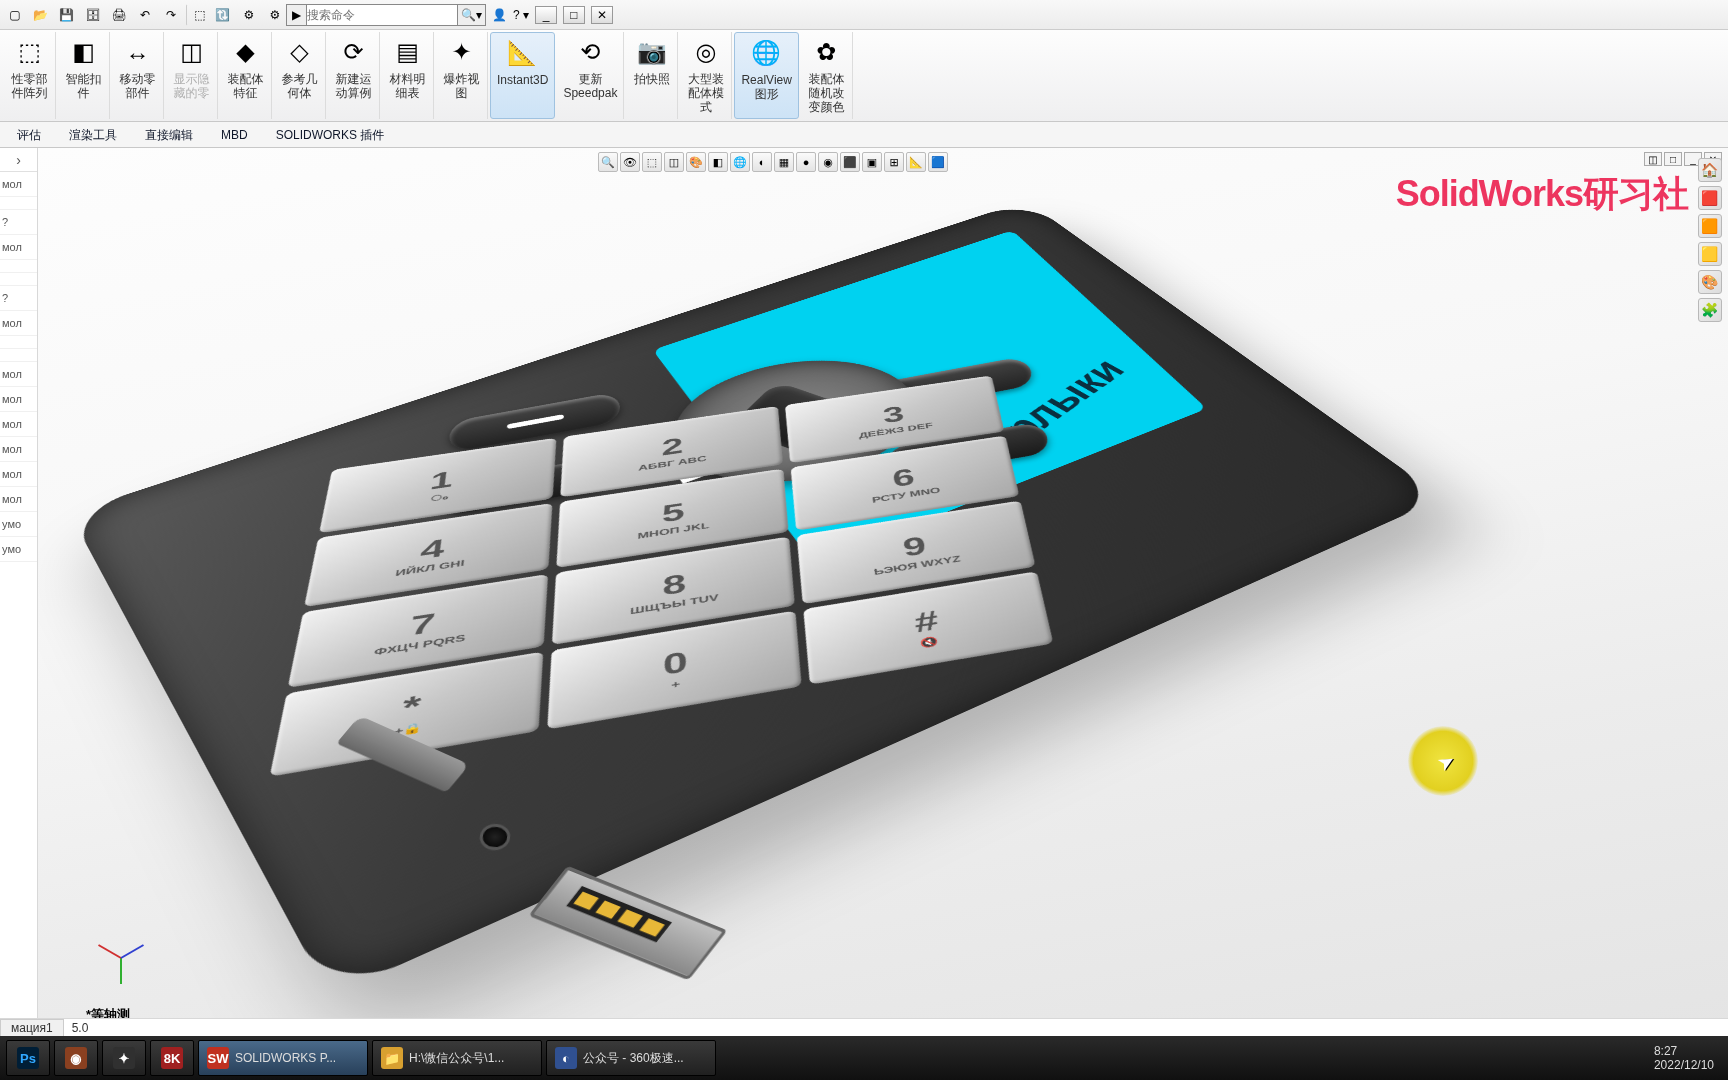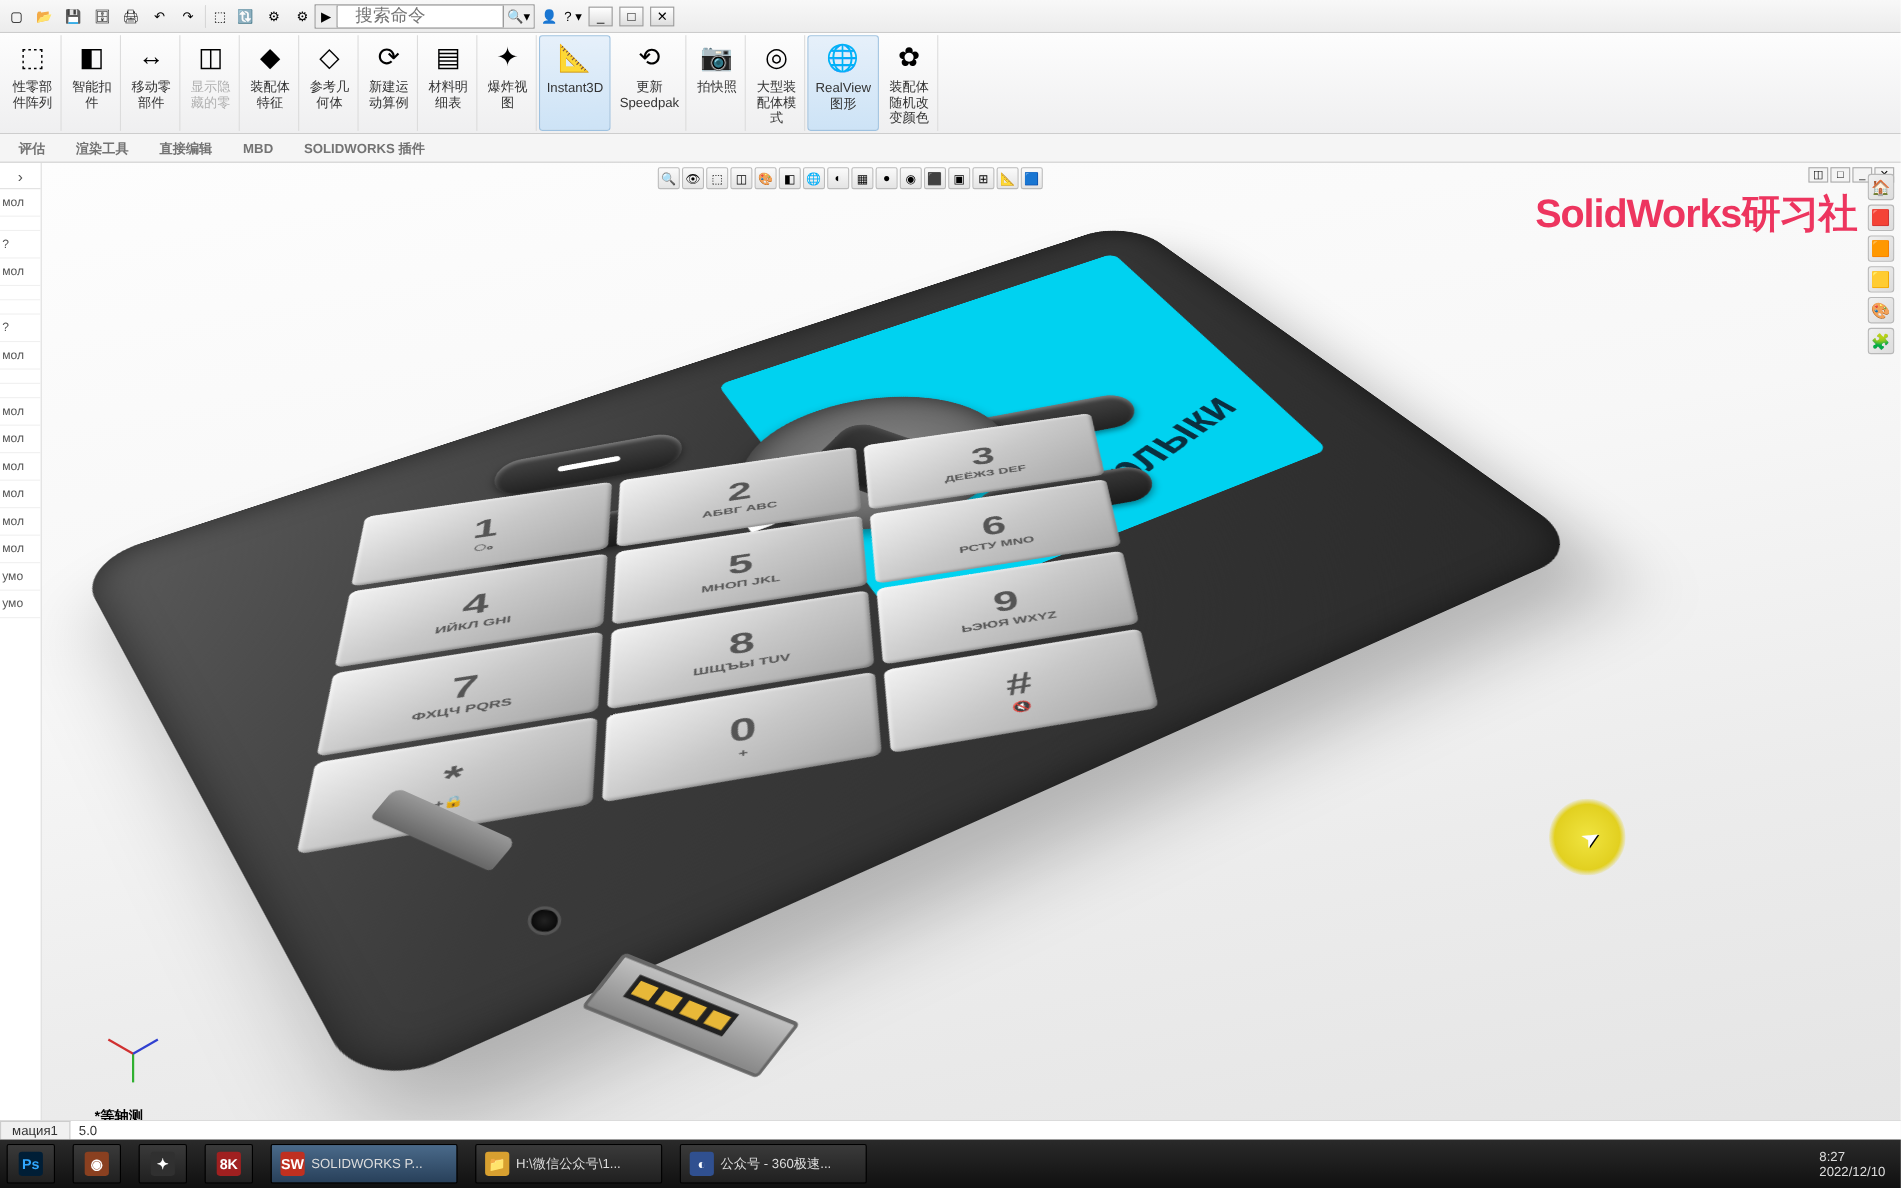--- a/index.html
+++ b/index.html
@@ -6,35 +6,35 @@
 body { width: 1728px; height: 1080px; background: #fff; overflow: hidden; position: relative; }
 
 
 .titlebar { height: 30px; background: linear-gradient(#f8f8f8,#ececec); border-bottom: 1px solid #ccc; display: flex; align-items: center; padding: 0 4px; font-size: 12px; }
 .titlebar .qat { display: flex; gap: 4px; align-items: center; }
 .titlebar .qat-btn { width: 22px; height: 22px; display: flex; align-items: center; justify-content: center; border: 1px solid transparent; border-radius: 2px; }
 .titlebar .title { flex: 1; text-align: center; color: #333; }
 .titlebar .right-tools { display: flex; gap: 6px; align-items: center; }
 .search-box { display: flex; align-items: center; border: 1px solid #888; background: #fff; height: 22px; }
 .search-box .icon { width: 20px; display: flex; justify-content: center; background: #eee; border-right: 1px solid #888; height: 100%; align-items: center; }
-.search-box input { border: none; width: 150px; font-size: 16px; padding: 0 16px; outline: none; }
+.search-box input { border: none; width: 150px; font-size: 12px; padding: 0 0; outline: none; }
 .search-box .go { width: 28px; display: flex; justify-content: center; align-items: center; background: #eee; border-left: 1px solid #888; height: 100%; }
 .winbtn { width: 22px; height: 18px; border: 1px solid #999; background: linear-gradient(#fff,#ddd); display: flex; align-items: center; justify-content: center; font-size: 12px; }
 
 
 .ribbon { height: 92px; background: linear-gradient(#fdfdfd,#efeff0); border-bottom: 1px solid #c8c8c8; display: flex; padding: 2px 4px; gap: 2px; }
 .ribbon-group { display: flex; flex-direction: column; align-items: center; justify-content: flex-start; padding: 2px 6px; border-right: 1px solid #dcdcdc; min-width: 52px; }
 .ribbon-group.active { background: linear-gradient(#e6f0fa,#cde3f6); border: 1px solid #9fc2e0; border-radius: 3px; }
 .ribbon-icon { width: 36px; height: 36px; display: flex; align-items: center; justify-content: center; font-size: 24px; margin-bottom: 2px; }
 .ribbon-label { font-size: 12px; color: #333; text-align: center; line-height: 14px; white-space: pre; }
 .ribbon-group.disabled .ribbon-label { color: #b0b0b0; }
 
 
 .tabsbar { height: 26px; background: #f5f5f5; border-bottom: 1px solid #c8c8c8; display: flex; align-items: stretch; padding: 0 4px; font-size: 12px; }
-.tab { padding: 4px 12px; border: 1px solid transparent; border-bottom: none; margin-right: 2px; color: #737373; display: flex; align-items: center; font-weight: bold; }
+.tab { padding: 4px 12px; border: 1px solid transparent; border-bottom: none; margin-right: 2px; color: #0f172a; display: flex; align-items: center; }
 
 
 .main { position: absolute; top: 148px; left: 0; right: 0; bottom: 44px; display: flex; }
 .leftpanel { width: 38px; background: #fff; border-right: 1px solid #d8d8d8; display: flex; flex-direction: column; font-size: 11px; color: #555; }
 .leftpanel .expand { height: 24px; display: flex; align-items: center; justify-content: center; border-bottom: 1px solid #e0e0e0; font-size: 14px; }
 .leftpanel .item { padding: 6px 2px; border-bottom: 1px solid #f0f0f0; text-align: left; overflow: hidden; white-space: nowrap; }
 
 .viewport { flex: 1; position: relative; background: linear-gradient(170deg,#fdfdfd 0%,#f7f7f7 40%,#ececec 70%,#e4e4e4 100%); overflow: hidden; }
 .watermark { position: absolute; top: 22px; right: 40px; font-size: 36px; font-weight: 800; color: #ed355f; letter-spacing: -1px; }
 
@@ -87,21 +87,21 @@
 .cursor-highlight::after { content: "➤"; color: #fff; font-size: 20px; transform: rotate(-30deg) translate(2px,2px); text-shadow: 1px 1px 0 #000; }
 
 
 .motion-bar { position: absolute; left: 0; bottom: 44px; height: 18px; width: 100%; background: #fff; border-top: 1px solid #d8d8d8; font-size: 12px; color: #333; display: flex; align-items: center; }
 .motion-bar .mtab { padding: 0 10px; background: #f0f0f0; border: 1px solid #ccc; border-bottom: none; height: 100%; display: flex; align-items: center; }
 
 .statusbar { position: absolute; left: 0; bottom: 26px; right: 0; height: 18px; background: #f4f4f4; border-top: 1px solid #ccc; display: flex; align-items: center; justify-content: flex-end; font-size: 12px; color: #333; padding: 0 8px; gap: 20px; }
 .statusbar .cell { border-left: 1px solid #ccc; padding: 0 12px; }
 
 
-.taskbar { position: absolute; left: 0; bottom: 0; right: 0; height: 44px; background: linear-gradient(#2a2a2a,#101010); display: flex; align-items: center; padding: 0 6px; gap: 16px; color: #ddd; font-size: 12px; }
+.taskbar { position: absolute; left: 0; bottom: 0; right: 0; height: 44px; background: linear-gradient(#2a2a2a,#101010); display: flex; align-items: center; padding: 0 6px; gap: 4px; color: #ddd; font-size: 12px; }
 .taskbar .tb-btn { height: 36px; min-width: 44px; background: linear-gradient(#3a3a3a,#202020); border: 1px solid #000; border-radius: 2px; display: flex; align-items: center; justify-content: center; padding: 0 8px; gap: 6px; }
 .taskbar .tb-btn.wide { min-width: 170px; justify-content: flex-start; }
 .taskbar .tb-btn.active { background: linear-gradient(#4a6a8a,#28405a); }
 .taskbar .spacer { flex: 1; }
 .taskbar .clock { line-height: 14px; padding: 0 8px; }
 .tb-icon { width: 22px; height: 22px; border-radius: 3px; display: flex; align-items: center; justify-content: center; font-size: 13px; font-weight: bold; }
 </style>
 </head>
 <body>
 

